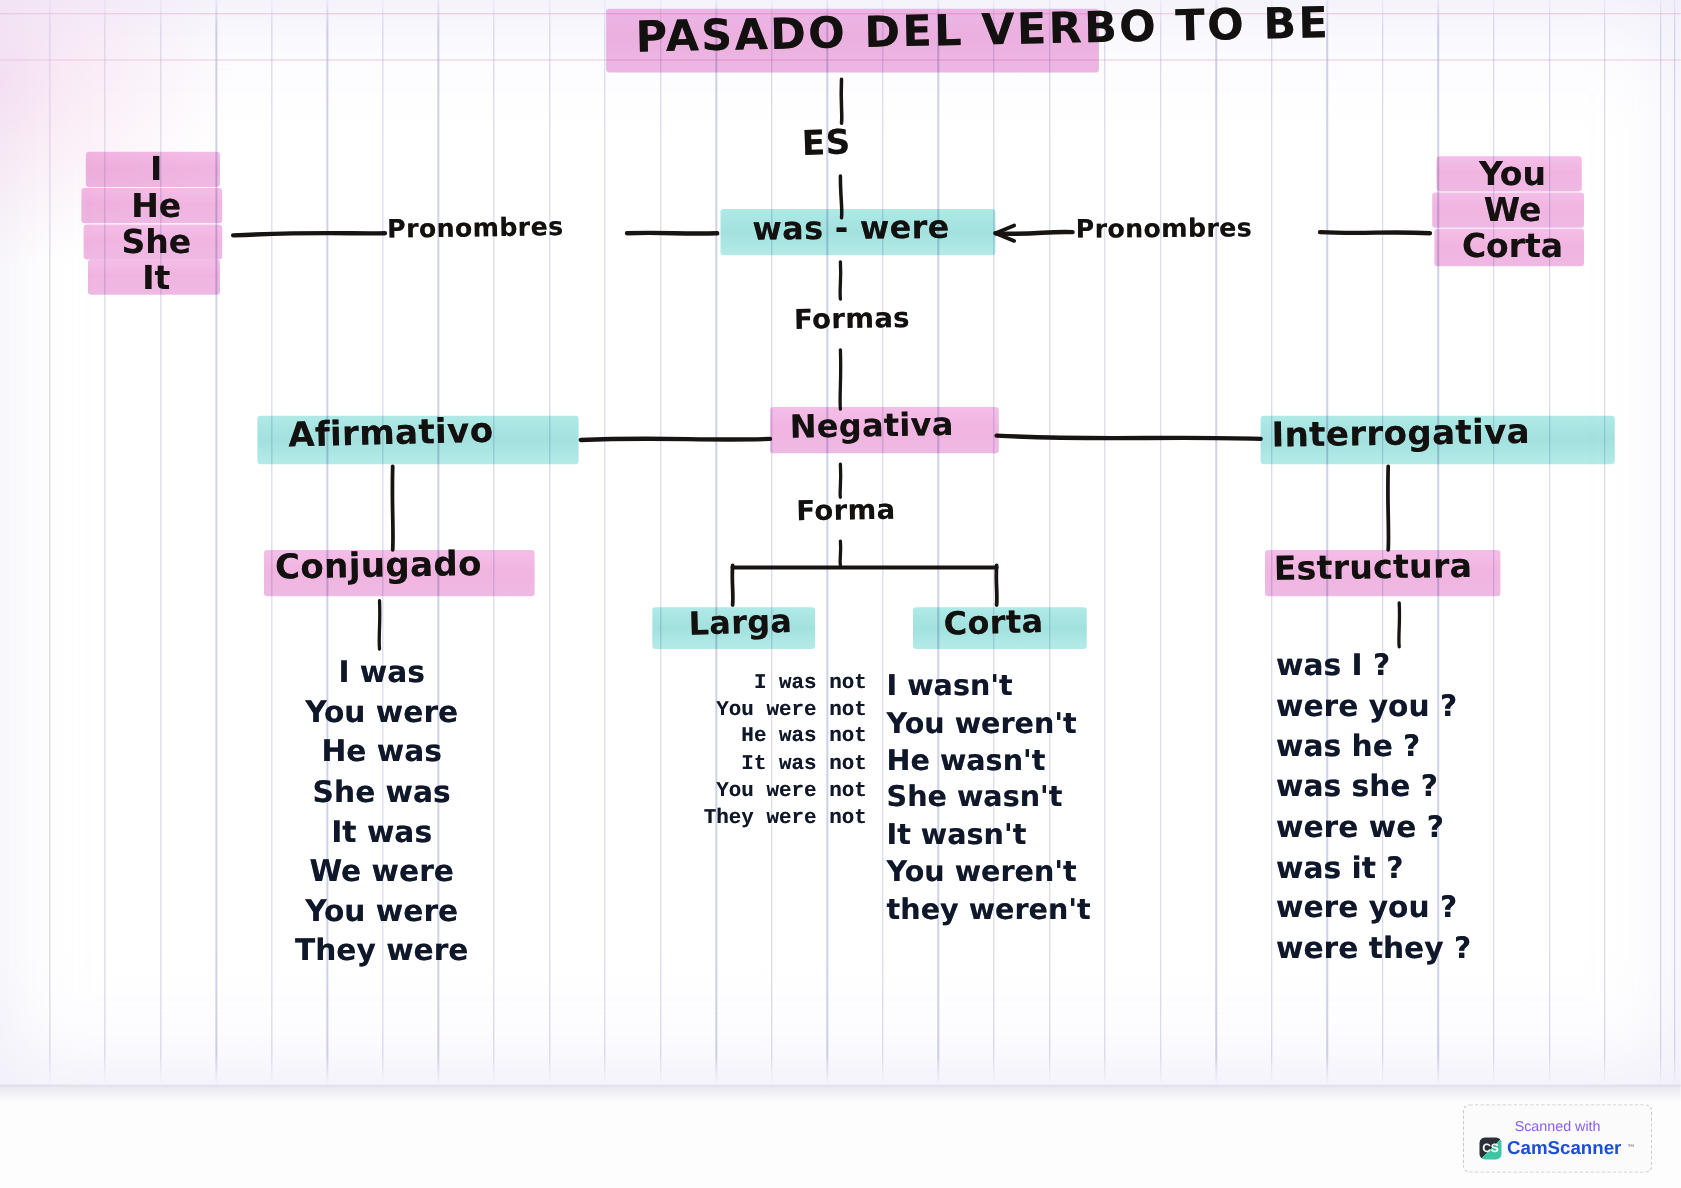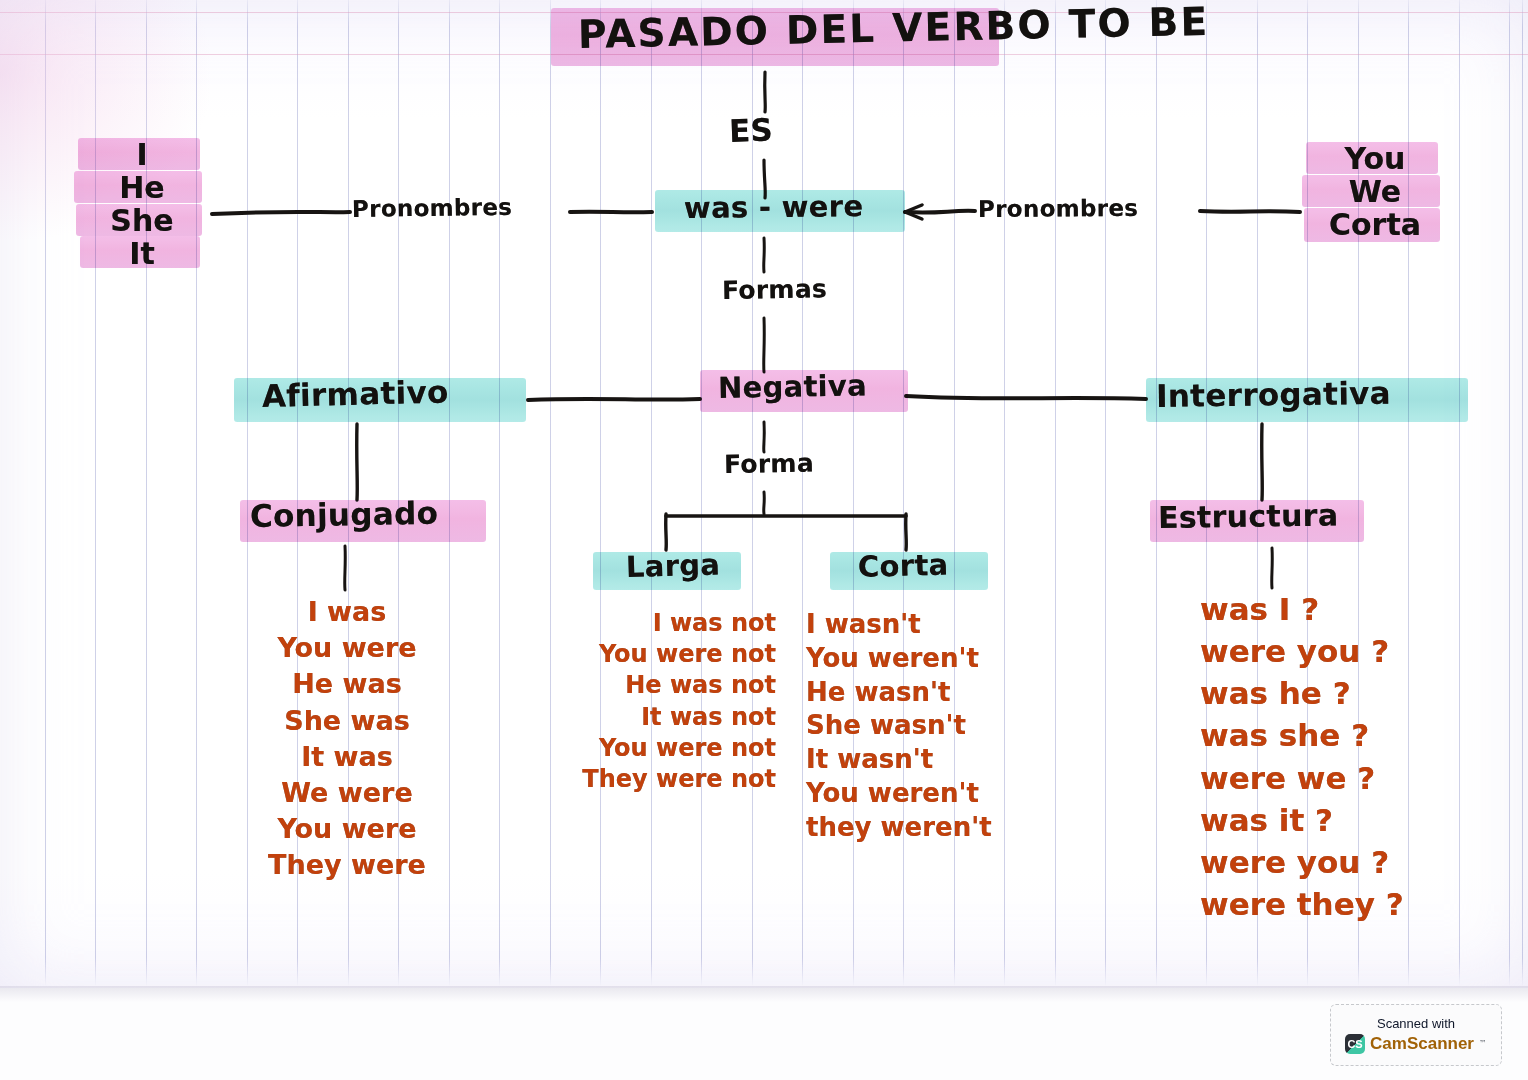--- a/index.html
+++ b/index.html
@@ -83,21 +83,21 @@
 
   
   .title{
     font-size:39px;font-weight:700;letter-spacing:2.2px;
     font-family:"DejaVu Sans", sans-serif;
   }
   .node{font-size:29px;}
   .edge-label{font-size:23px;font-weight:700;}
   .listcol{
     position:absolute;
-    font-size:27px;font-weight:700;color:#c2410c;
+    font-size:27px;font-weight:700;color:#0f172a;
     line-height:1.30;
     text-shadow:0 0 .6px rgba(20,18,16,.5);
   }
   .listcol div{white-space:pre;}
   .ta-c{text-align:center;}
   .ta-r{text-align:right;}
   .ta-l{text-align:left;}
 
   .pron-box{
     position:absolute;font-size:30px;font-weight:700;line-height:1.10;
@@ -106,30 +106,30 @@
   }
 
   
   .watermark{
     position:absolute;right:26px;bottom:14px;
     width:170px;height:60px;
     border:1px dashed #c6c8cc;border-radius:6px;
     background:#fbfbfc;
     display:flex;flex-direction:column;align-items:center;justify-content:center;
   }
-  .wm-top{font-size:13px;color:#0f172a;font-family:"Liberation Sans",sans-serif;line-height:1;margin-bottom:4px;}
+  .wm-top{font-size:13px;color:#8b5cf6;font-family:"Liberation Sans",sans-serif;line-height:1;margin-bottom:4px;}
   .wm-row{display:flex;align-items:center;gap:5px;}
   .wm-logo{
     width:20px;height:20px;border-radius:5px;
     background:linear-gradient(135deg,#2b2f36 0% 52%, #3ec6a4 52% 100%);
     color:#fff;font-size:11px;font-weight:700;
     display:flex;align-items:center;justify-content:center;
     font-family:"Liberation Sans",sans-serif;
   }
-  .wm-name{font-size:17px;font-weight:700;color:#a16207;font-family:"Liberation Sans",sans-serif;line-height:1;}
+  .wm-name{font-size:17px;font-weight:700;color:#1d4ed8;font-family:"Liberation Sans",sans-serif;line-height:1;}
   .wm-tm{font-size:8px;vertical-align:super;color:#6a6f77;}
 </style>
 </head>
 <body>
 
 <div id="scan">
 
   <div class="paper"></div>
   <div class="rules top-fade"></div>
   <div class="margin-line m1"></div>
@@ -237,40 +237,40 @@
     <div>I was</div>
     <div>You were</div>
     <div>He was</div>
     <div>She was</div>
     <div>It was</div>
     <div>We were</div>
     <div>You were</div>
     <div>They were</div>
   </div>
 
-  <div class="listcol ta-r" style="left:528px;top:608px;width:248px;line-height:1.30;font-size:24px;">
+  <div class="listcol ta-r" style="left:540px;top:608px;width:248px;line-height:1.30;font-size:19px;font-family:Liberation Mono, monospace;">
     <div>I was not</div>
     <div>You were not</div>
     <div>He was not</div>
     <div>It was not</div>
     <div>You were not</div>
     <div>They were not</div>
   </div>
 
   <div class="listcol ta-l" style="left:806px;top:608px;width:248px;line-height:1.30;font-size:26px;">
     <div>I wasn't</div>
     <div>You weren't</div>
     <div>He wasn't</div>
     <div>She wasn't</div>
     <div>It wasn't</div>
     <div>You weren't</div>
     <div>they weren't</div>
   </div>
 
-  <div class="listcol ta-l" style="left:1200px;top:588px;width:280px;line-height:1.36;font-size:31px;">
+  <div class="listcol ta-l" style="left:1160px;top:588px;width:280px;line-height:1.36;font-size:27px;">
     <div>was I ?</div>
     <div>were you ?</div>
     <div>was he ?</div>
     <div>was she ?</div>
     <div>were we ?</div>
     <div>was it ?</div>
     <div>were you ?</div>
     <div>were they ?</div>
   </div>
 

